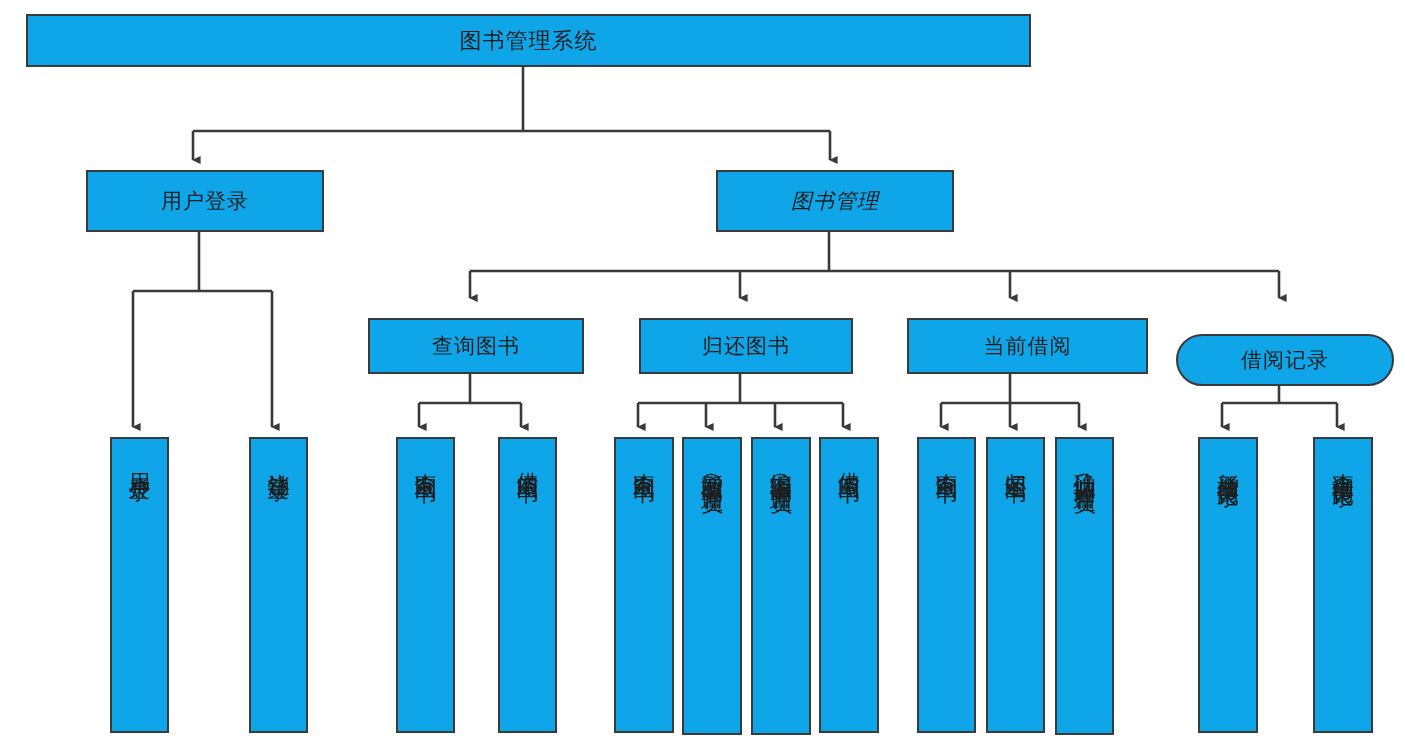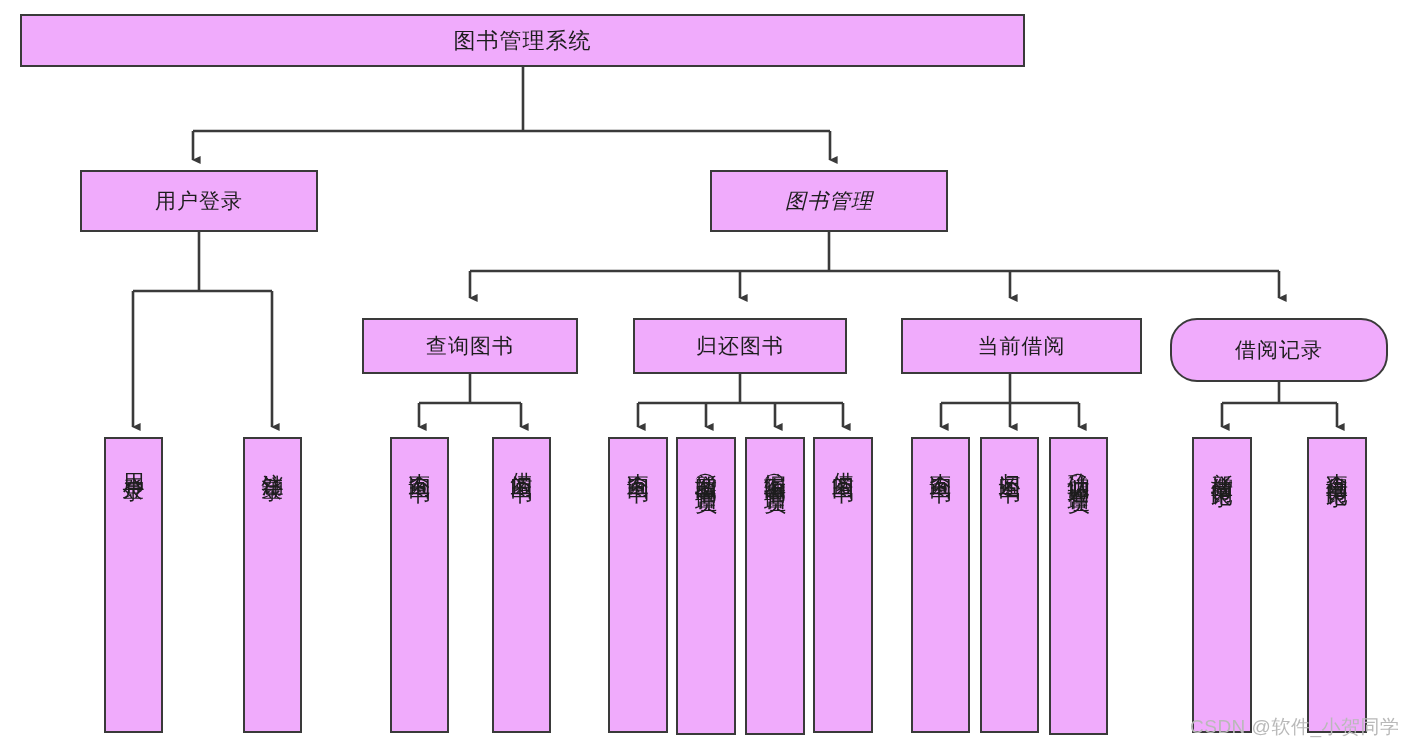--- a/index.html
+++ b/index.html
@@ -21,25 +21,26 @@
     position: absolute;
     left: 0;
     top: 0;
     width: 1405px;
     height: 747px;
     pointer-events: none;
   }
   .node {
     position: absolute;
     box-sizing: border-box;
-    background: #f0abfc;
+    background: #0ea5e9;
     border: 2px solid #3a3a3a;
     display: flex;
     align-items: center;
     justify-content: center;
+    margin-left: 6px;
   }
   .node .lbl {
     color: #1d1d1d;
     font-size: 21px;
     line-height: 1.25;
     letter-spacing: 1px;
     white-space: nowrap;
   }
   
   .node.vert {
@@ -136,21 +137,21 @@
 
   <div class="node" style="left:362px; top:318px; width:216px; height:56px;">
     <span class="lbl">查询图书</span>
   </div>
   <div class="node" style="left:633px; top:318px; width:214px; height:56px;">
     <span class="lbl">归还图书</span>
   </div>
   <div class="node" style="left:901px; top:318px; width:241px; height:56px;">
     <span class="lbl">当前借阅</span>
   </div>
-  <div class="node" style="left:1170px; top:318px; width:218px; height:64px;border-radius:27px;">
+  <div class="node" style="left:1170px; top:334px; width:218px; height:52px;border-radius:27px;">
     <span class="lbl">借阅记录</span>
   </div>
 
   <div class="node vert" style="left:104px; top:437px; width:59px; height:296px;">
     <span class="lbl">用户登录</span>
   </div>
   <div class="node vert" style="left:243px; top:437px; width:59px; height:296px;">
     <span class="lbl">注销登录</span>
   </div>
 
@@ -184,15 +185,14 @@
     <span class="lbl">确认归还（管理员）</span>
   </div>
 
   <div class="node vert" style="left:1192px; top:437px; width:60px; height:296px;">
     <span class="lbl">新增借阅记录</span>
   </div>
   <div class="node vert" style="left:1307px; top:437px; width:60px; height:296px;">
     <span class="lbl">查询借阅记录</span>
   </div>
 
-  <div class="watermark" style="left:1190px; top:714px;">CSDN @软件_小贺同学</div>
 
 </div>
 
 </body></html>

